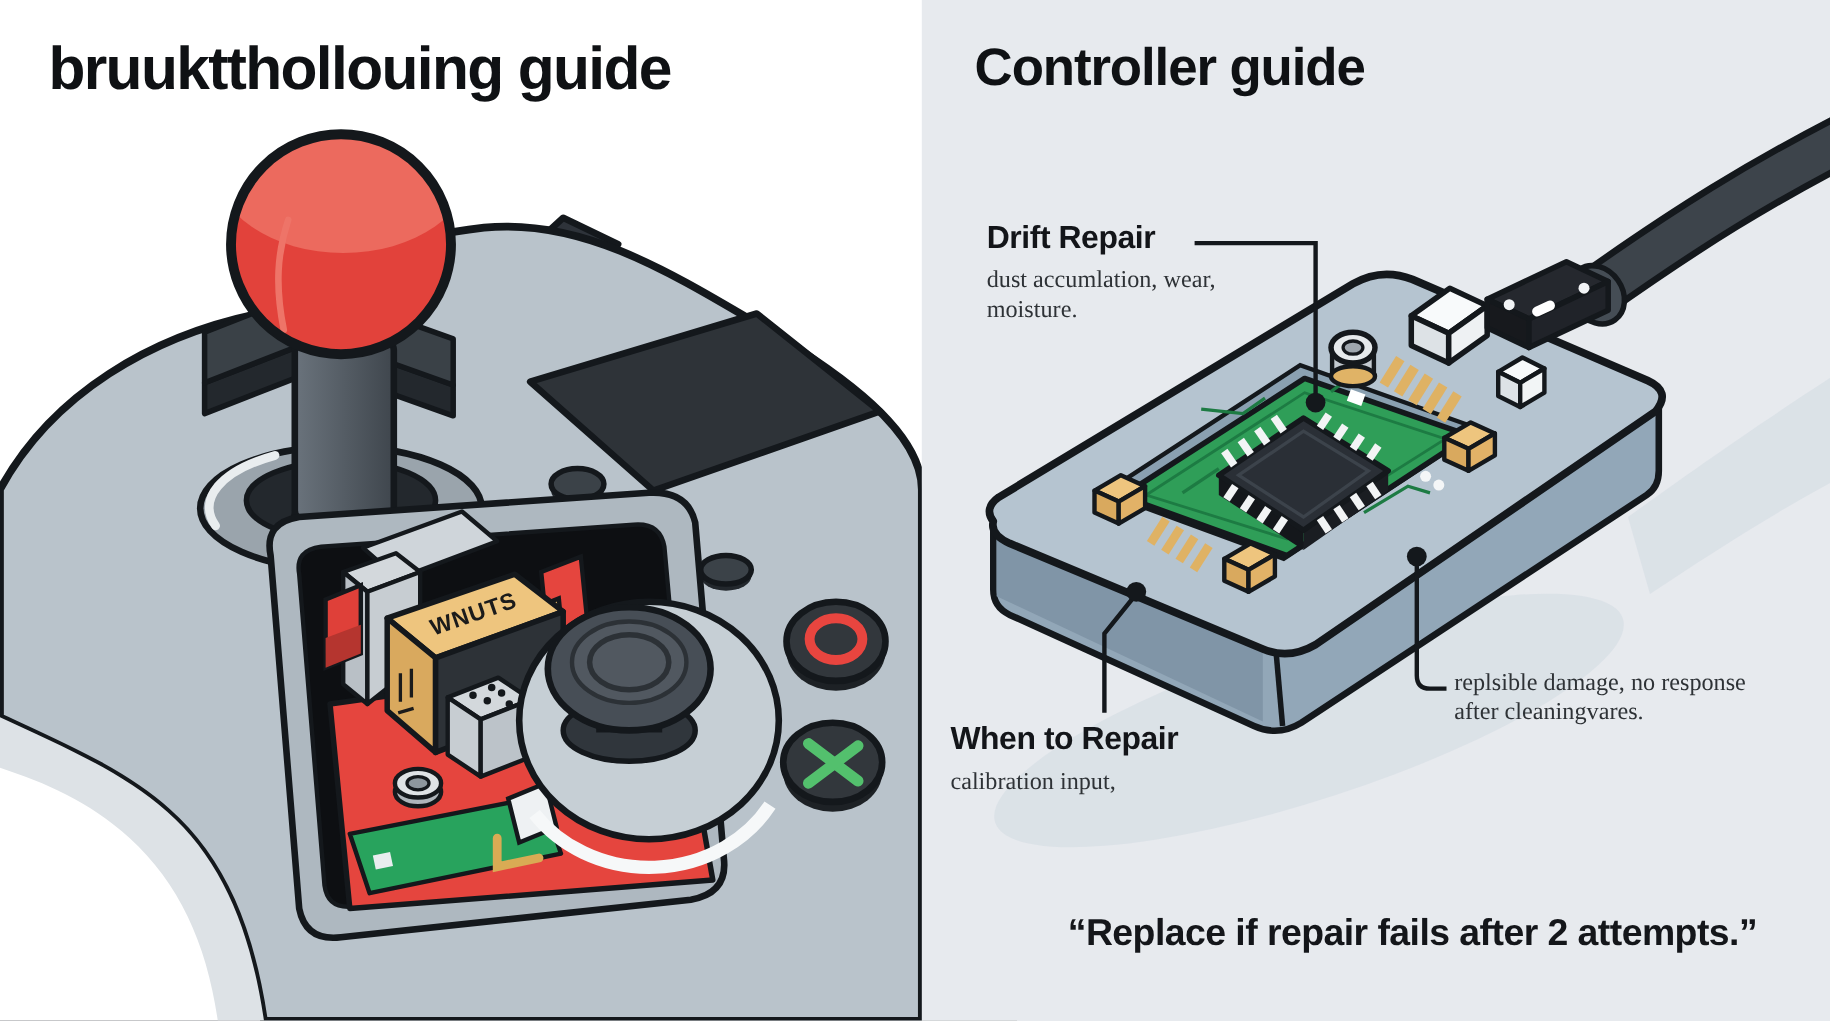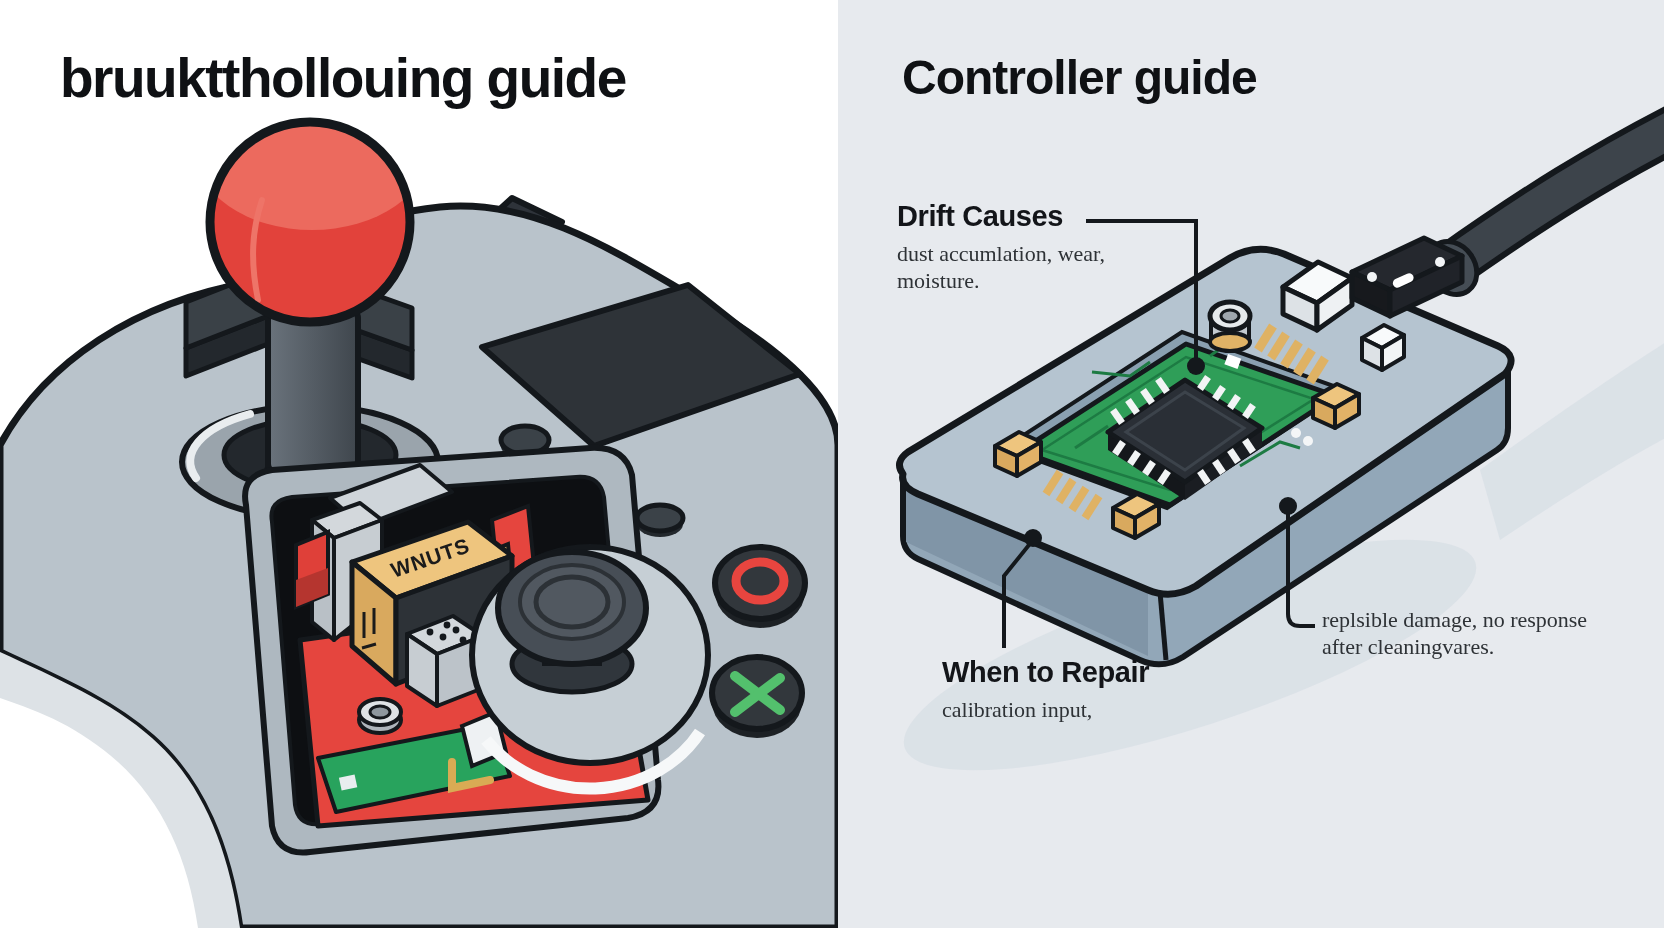--- a/index.html
+++ b/index.html
@@ -2,28 +2,28 @@
 <html><head>
 <meta charset="utf-8">
 <style>
   html,body{margin:0;padding:0;background:#6b6f74;}
   .canvas{position:relative;width:1664px;height:928px;overflow:hidden;background:#ffffff;
           font-family:"Liberation Sans",sans-serif;}
   .right-bg{position:absolute;left:838px;top:0;width:826px;height:928px;background:#e7eaee;}
   svg{position:absolute;top:0;display:block;}
   .svg-left{left:0;}
   .svg-right{left:838px;}
-  .title{position:absolute;margin:16px;font-weight:700;color:#0f1114;}
+  .title{position:absolute;margin:0;font-weight:700;color:#0f1114;}
   .title-left{left:44px;top:30px;font-size:55px;letter-spacing:-1.5px;}
   .title-right{left:886px;top:34px;font-size:48px;letter-spacing:-1px;}
   .callout{position:absolute;}
   .callout h3{margin:0 0 7px 0;font-size:29px;font-weight:700;color:#131519;letter-spacing:-0.4px;}
   .callout .line{font-size:22px;line-height:27px;color:#2e3236;font-family:Liberation Serif, serif;}
   .co-drift{left:897px;top:200px;}
-  .co-repair{left:942px;top:656px;}
+  .co-repair{left:864px;top:656px;}
   .co-replace{left:1322px;top:606px;}
   .quote{position:absolute;left:904px;top:829px;width:760px;text-align:center;
          font-size:34px;font-weight:700;color:#14161a;letter-spacing:-0.5px;}
 </style>
 </head>
 <body>
 
 <div class="canvas">
 
   <div class="right-bg"></div>
@@ -291,28 +291,29 @@
       <circle cx="1196" cy="366" r="9"></circle>
       <circle cx="1033" cy="538" r="9"></circle>
       <circle cx="1288" cy="506" r="9"></circle>
     </g>
   </svg>
 
   <h1 class="title title-left">bruuktthollouing guide</h1>
   <h1 class="title title-right">Controller guide</h1>
 
   <div class="callout co-drift">
-    <h3>Drift Causes</h3>
+    <h3>Drift Repair</h3>
     <div class="line">dust accumlation, wear,</div>
     <div class="line">moisture.</div>
   </div>
 
   <div class="callout co-repair">
     <h3>When to Repair</h3>
     <div class="line">calibration input,</div>
   </div>
 
   <div class="callout co-replace">
     <div class="line">replsible damage, no response</div>
     <div class="line">after cleaningvares.</div>
   </div>
 
+  <div class="quote">“Replace if repair fails after 2 attempts.”</div>
 </div>
 
 </body></html>

